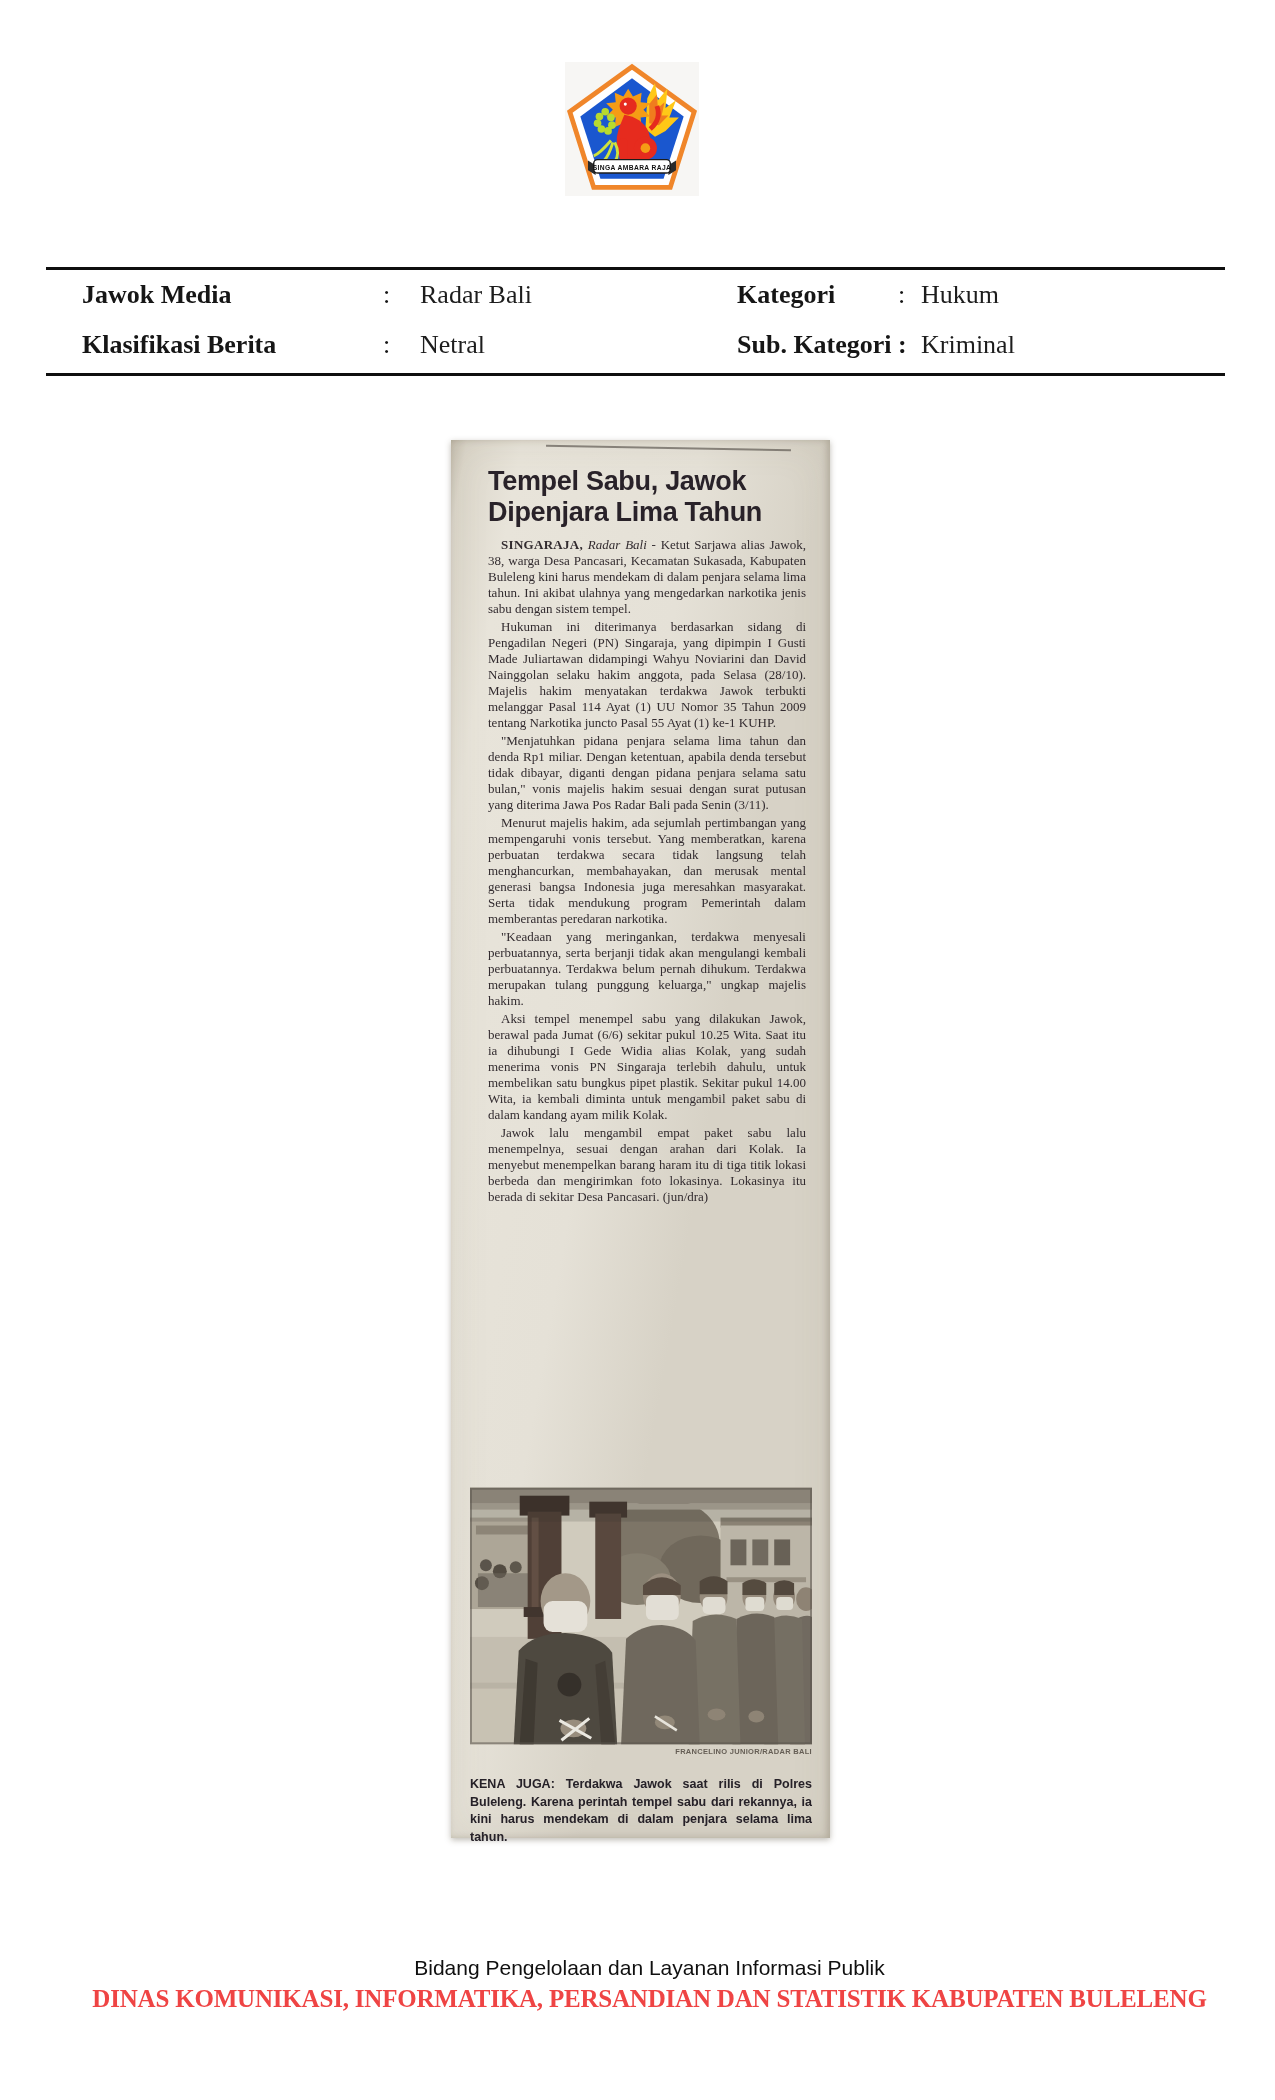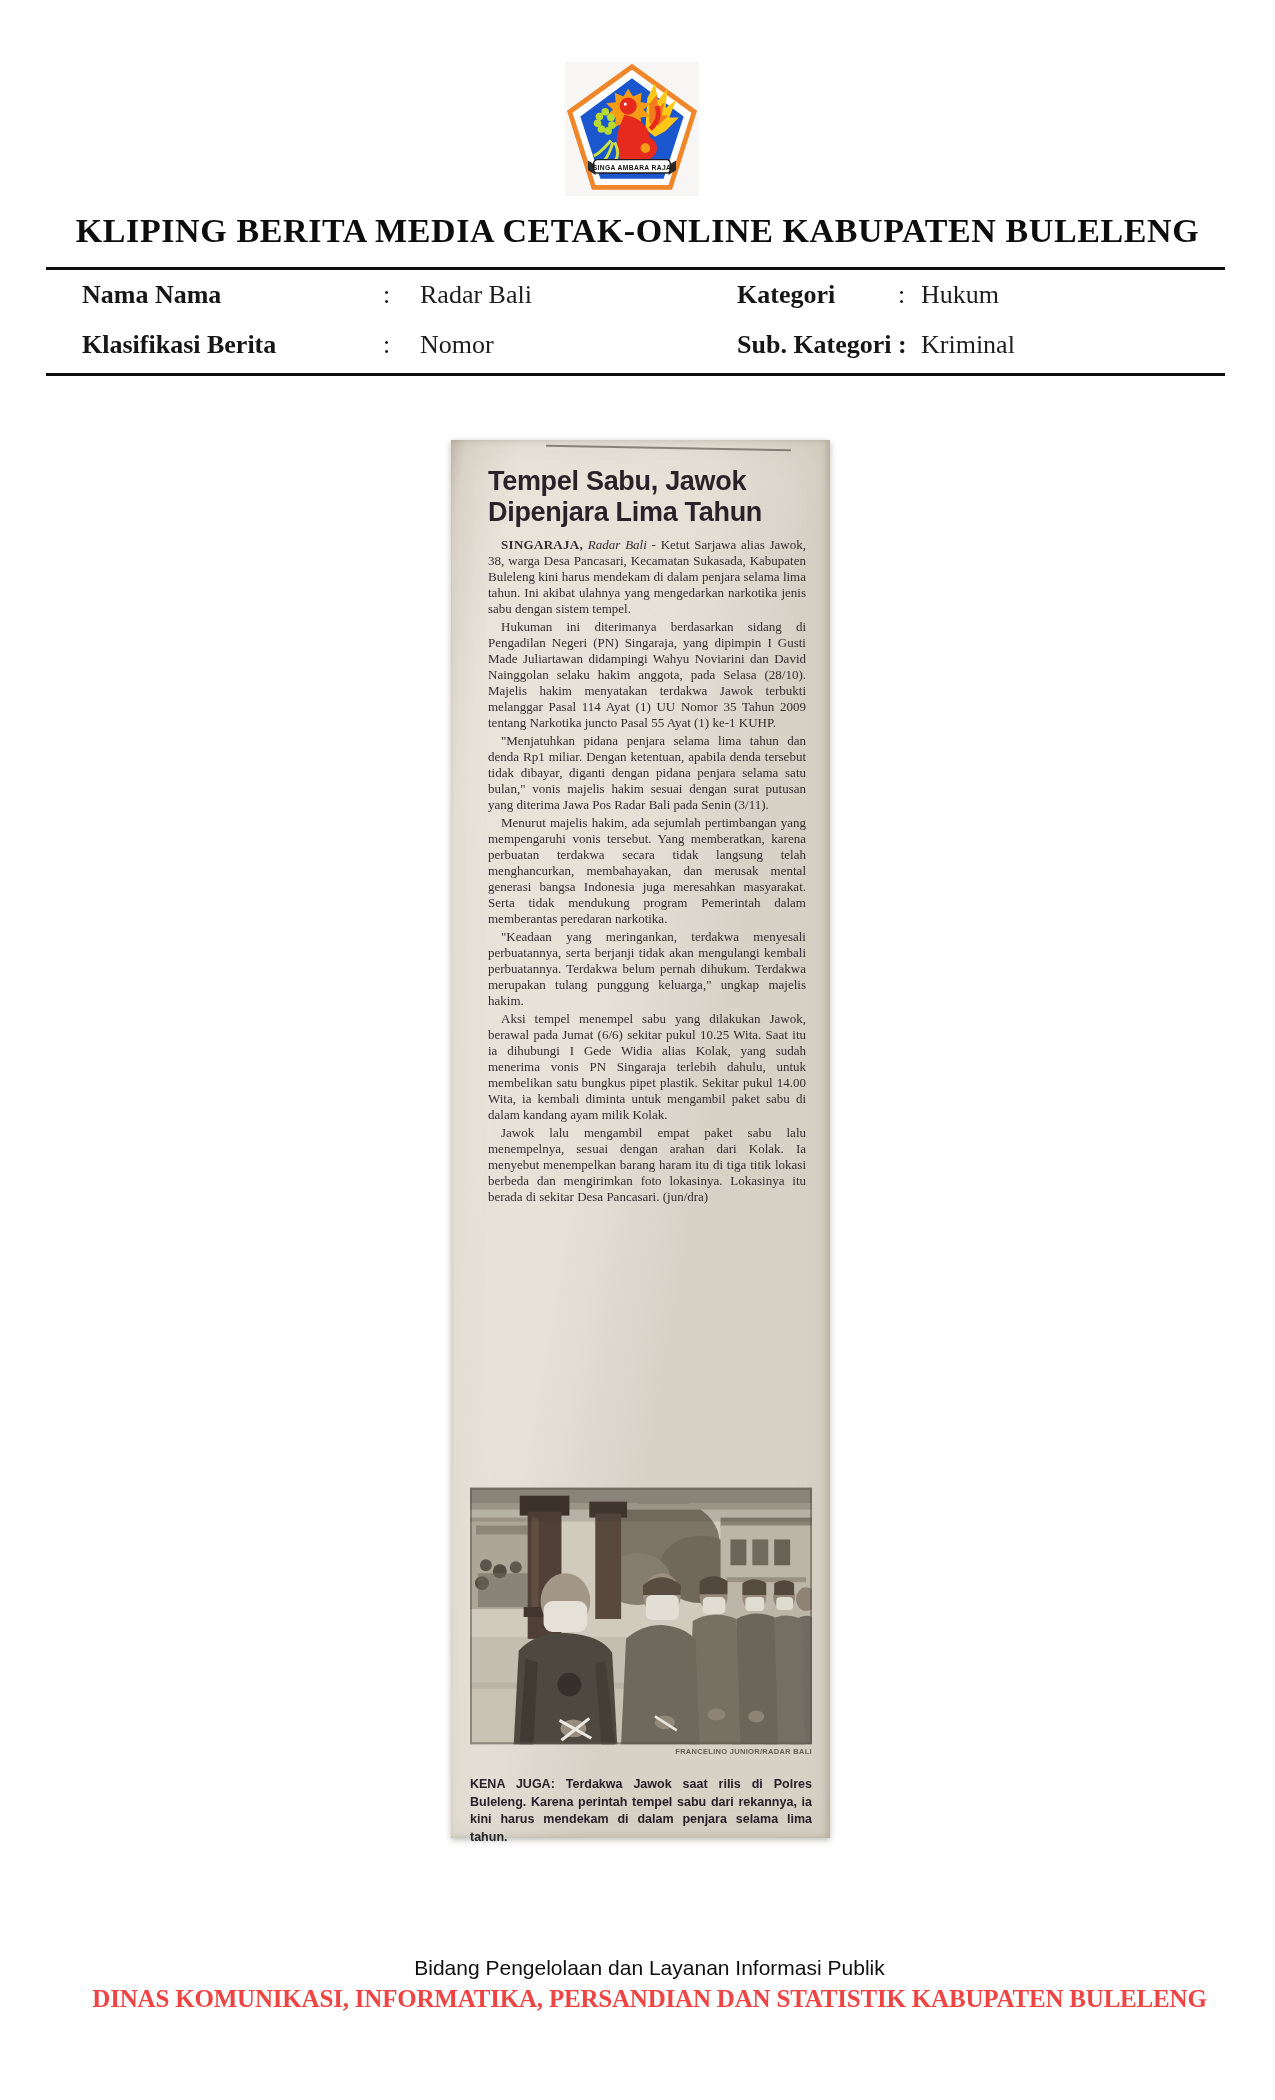--- a/index.html
+++ b/index.html
@@ -88,37 +88,36 @@
       </g>
       <g>
         <path d="M24 103 L32 108 L32 118 L24 113 Z" fill="#2a2a2a"></path>
         <path d="M116 103 L108 108 L108 118 L116 113 Z" fill="#2a2a2a"></path>
         <rect x="30" y="102" width="80" height="14" rx="4" fill="#ffffff" stroke="#1c1c1c" stroke-width="1.5"></rect>
         <text x="70" y="112.5" text-anchor="middle" font-family="Liberation Sans, sans-serif" font-size="7" font-weight="700" letter-spacing="0.4" fill="#111111">SINGA AMBARA RAJA</text>
       </g>
     </svg>
   </div>
 
-  <h1 class="page-title">KLIPING BERITA MEDIA CETAK-ONLINE KABUPATEN BULELENG</h1>
 
   <div class="rule rule-1"></div>
 
   <div class="meta">
     <div class="meta-row">
-      <span class="meta-label">Nama Nama</span>
+      <span class="meta-label">Jawok Media</span>
       <span class="meta-colon">:</span>
       <span class="meta-value">Radar Bali</span>
       <span class="meta-label">Kategori</span>
       <span class="meta-colon">:</span>
       <span class="meta-value">Hukum</span>
     </div>
     <div class="meta-row">
       <span class="meta-label">Klasifikasi Berita</span>
       <span class="meta-colon">:</span>
-      <span class="meta-value">Nomor</span>
+      <span class="meta-value">Netral</span>
       <span class="meta-label">Sub. Kategori</span>
       <span class="meta-colon bold">:</span>
       <span class="meta-value">Kriminal</span>
     </div>
   </div>
 
   <div class="rule rule-2"></div>
 
   <div class="clipping">
     <div class="clip-topline"></div>

